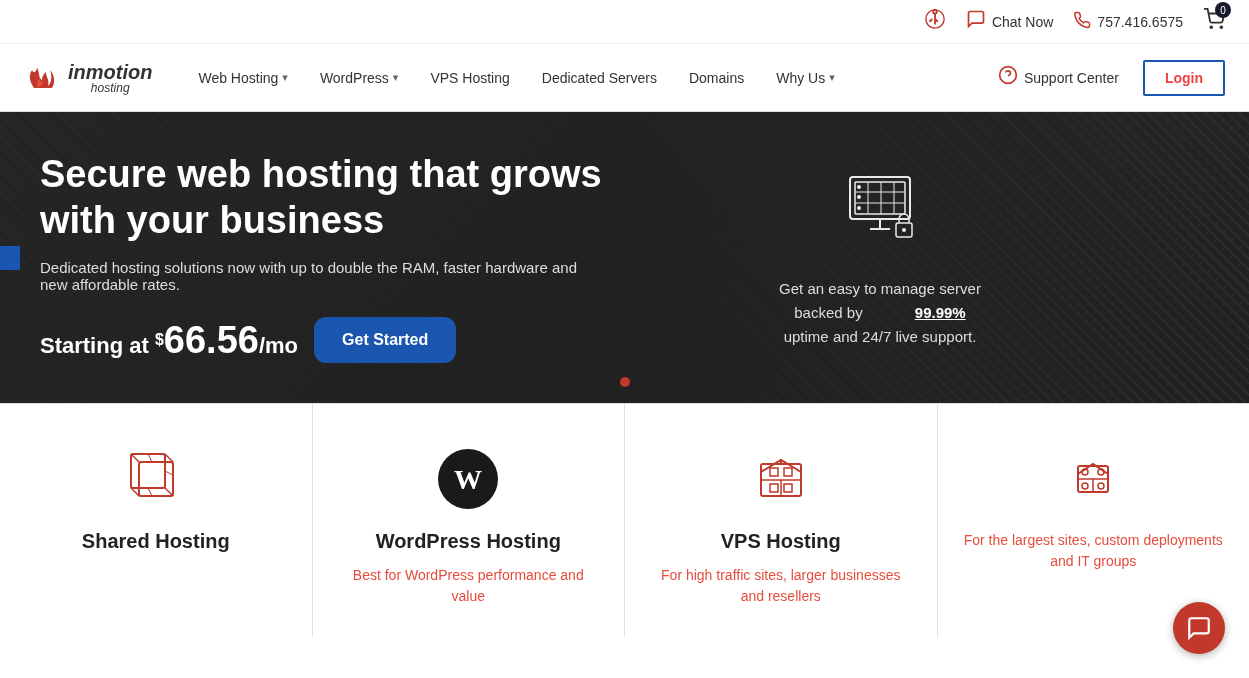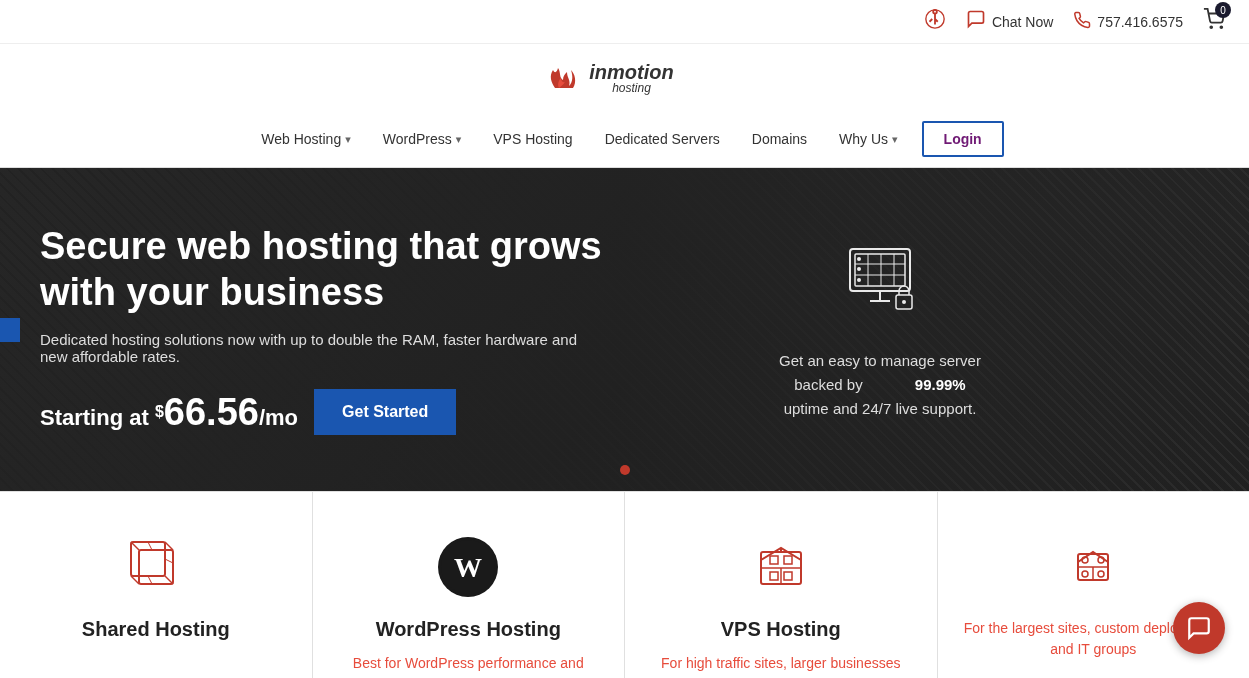--- a/index.html
+++ b/index.html
@@ -32,21 +32,20 @@
       font-size: 10px;
       display: flex; align-items: center; justify-content: center;
     }
 
     
     .header {
       display: flex;
       align-items: center;
       padding: 0 24px;
       border-bottom: 1px solid #ddd;
-      flex-direction: column;
     }
     .logo {
       display: flex;
       align-items: center;
       gap: 4px;
       margin-right: 30px;
       text-decoration: none;
       padding: 12px 0;
     }
     .logo-text {
@@ -93,21 +92,21 @@
       align-items: center;
       gap: 6px;
       padding: 20px 16px;
       font-size: 14px;
       color: #333;
       cursor: pointer;
     }
     .support-icon { color: #c0392b; font-size: 18px; }
     .login-btn {
       border: 2px solid #1a56b0;
-      color: #701a75;
+      color: #ef4444;
       background: #fff;
       padding: 8px 20px;
       font-size: 14px;
       font-weight: bold;
       cursor: pointer;
       border-radius: 2px;
       margin-left: 8px;
     }
 
     
@@ -130,21 +129,21 @@
       inset: 0;
       background: #444;
       background-image: 
         repeating-linear-gradient(45deg, #3a3a3a 0px, #3a3a3a 2px, transparent 2px, transparent 8px),
         linear-gradient(135deg, #555 0%, #333 50%, #222 100%);
       z-index: 0;
     }
     .hero-content {
       position: relative;
       z-index: 2;
-      padding: 56px 40px;
+      padding: 40px 40px;
       flex: 1;
       max-width: 750px;
     }
     .hero-title {
       font-size: 38px;
       font-weight: bold;
       color: #fff;
       line-height: 1.2;
       margin-bottom: 16px;
     }
@@ -173,21 +172,21 @@
       font-size: 38px;
     }
     .get-started-btn {
       background: #1a56b0;
       color: #fff;
       border: none;
       padding: 14px 28px;
       font-size: 16px;
       font-weight: bold;
       cursor: pointer;
-      border-radius: 0;
+      border-radius: 12px;
     }
 
     .hero-right {
       position: relative;
       z-index: 2;
       padding: 40px 60px 40px 20px;
       text-align: center;
       color: #fff;
       max-width: 300px;
     }
@@ -197,20 +196,21 @@
       opacity: 0.9;
     }
     .hero-right-text {
       font-size: 15px;
       color: #ddd;
       line-height: 1.6;
     }
     .hero-right-text .uptime {
       color: #fff;
       font-weight: bold;
+      text-decoration: underline;
       margin-left: 48px;
     }
 
     
     .hero-dot {
       position: absolute;
       bottom: 16px;
       left: 50%;
       transform: translateX(-50%);
       z-index: 3;
@@ -382,20 +382,30 @@
     <a class="nav-item">
       <span>Domains</span>
     </a>
     <a class="nav-item">
       <span>Why Us</span>
       <span class="nav-chevron">▾</span>
     </a>
 
     <div class="nav-spacer"></div>
 
+    <div class="support-center">
+      <span class="support-icon">
+        <svg width="20" height="20" viewBox="0 0 24 24" fill="none" stroke="#c0392b" stroke-width="2">
+          <circle cx="12" cy="12" r="10"></circle>
+          <path d="M9.09 9a3 3 0 0 1 5.83 1c0 2-3 3-3 3"></path>
+          <line x1="12" y1="17" x2="12.01" y2="17"></line>
+        </svg>
+      </span>
+      <span>Support Center</span>
+    </div>
     <button class="login-btn">Login</button>
   </nav>
 </header>
 
 <section class="hero">
 
   <div class="side-tab"></div>
 
   <div class="hero-bg-img"></div>
   <div class="hero-bg"></div>

